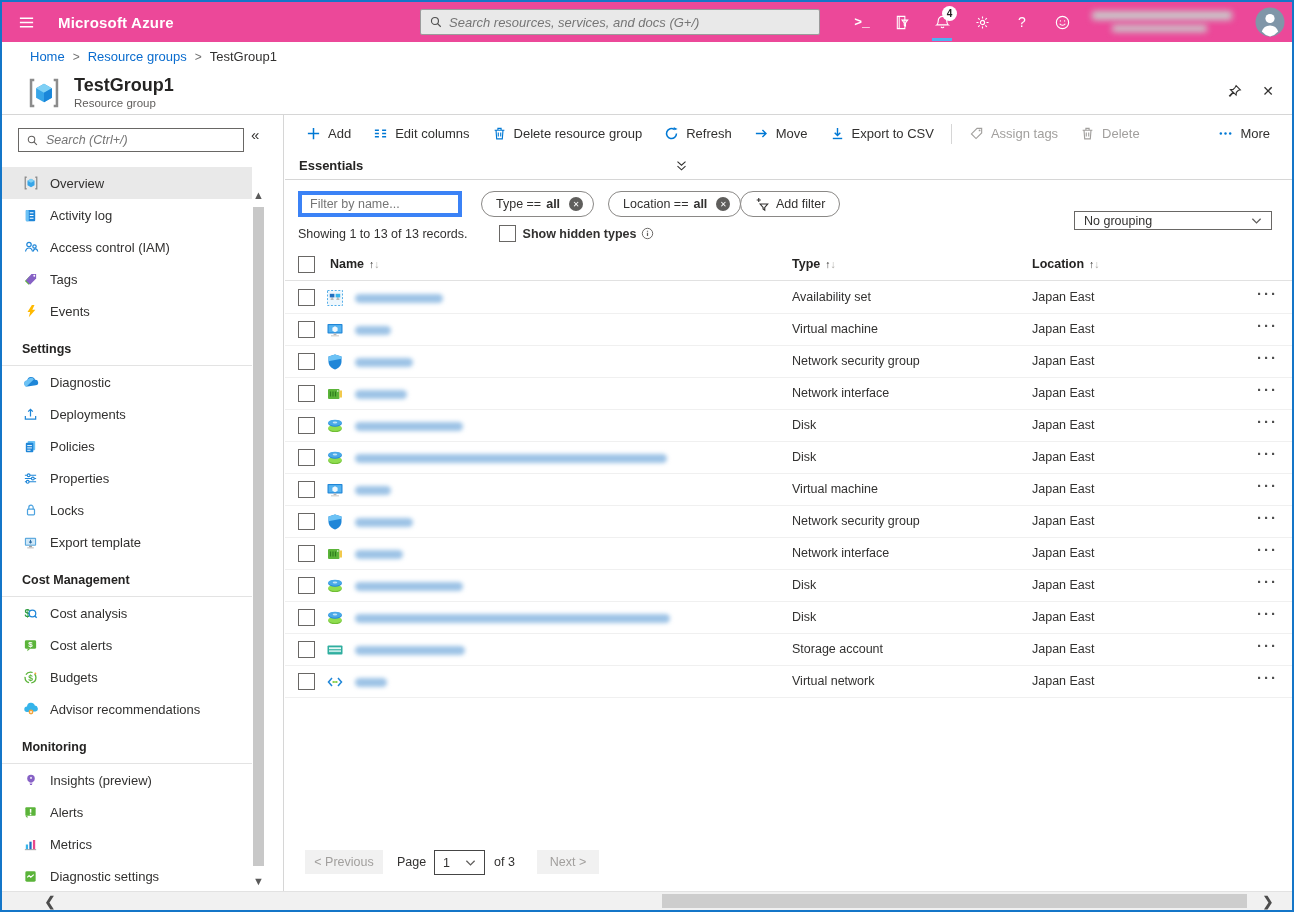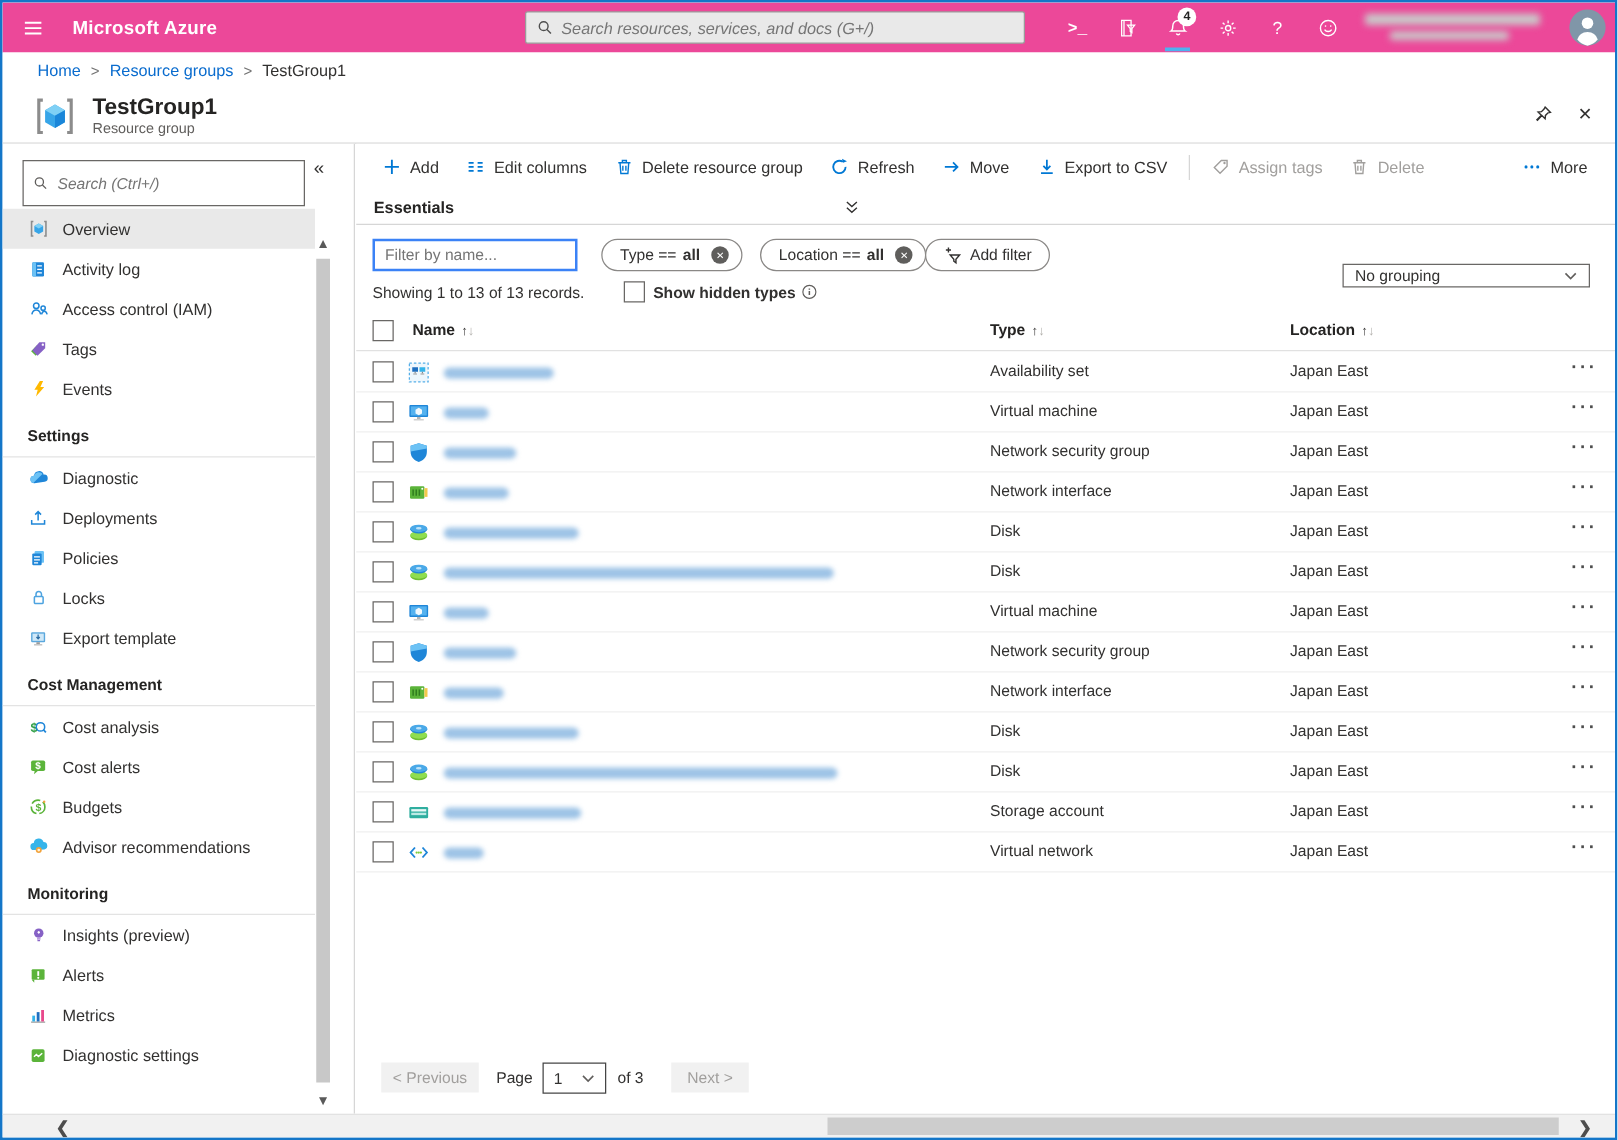--- a/index.html
+++ b/index.html
@@ -33,21 +33,21 @@
   
   .titlebar { position:absolute; top:69px; left:0; right:0; height:44px; background:#fff; border-bottom:1px solid #d6d6d6; }
   .rg-icon { position:absolute; left:24px; top:4px; }
   .page-title { position:absolute; left:72px; top:4px; font-size:18px; font-weight:bold; color:#252423; }
   .page-subtitle { position:absolute; left:72px; top:26px; font-size:11.5px; color:#605e5c; }
   .title-actions { position:absolute; right:14px; top:10px; display:flex; gap:14px; align-items:center; }
   .title-actions .act { width:20px; height:20px; display:flex; align-items:center; justify-content:center; cursor:pointer; color:#323130; font-size:14px; }
 
   
   .sidebar { position:absolute; top:113px; left:0; width:282px; bottom:19px; background:#fff; border-right:1px solid #d6d6d6; overflow:hidden; }
-  .side-search { position:absolute; left:16px; top:13px; width:226px; height:37px; border:1px solid #696765; display:flex; align-items:center; padding:0 7px; background:#fff; }
+  .side-search { position:absolute; left:16px; top:13px; width:226px; height:24px; border:1px solid #696765; display:flex; align-items:center; padding:0 7px; background:#fff; }
   .side-search input { border:none; outline:none; background:transparent; font-style:italic; font-size:12.5px; color:#605e5c; width:100%; margin-left:7px; font-family:"Liberation Sans",sans-serif; }
   .collapse-btn { position:absolute; left:249px; top:11px; font-size:15px; color:#323130; cursor:pointer; }
   .side-menu { position:absolute; top:52px; left:0; width:250px; }
   .side-item { height:32px; display:flex; align-items:center; padding-left:20px; font-size:13px; color:#323130; cursor:pointer; }
   .side-item.selected { background:#e9e9e9;padding-left:20px; }
   .side-item .si-ico { width:17px; height:17px; margin-right:11px; display:inline-flex; align-items:center; justify-content:center; flex:none; }
   .side-header { margin-top:9px; height:30px; padding-left:20px; display:flex; align-items:flex-start; font-size:12.5px; font-weight:bold; color:#252423; border-bottom:1px solid #e3e3e3; padding-top:6px; }
   .side-scroll { position:absolute; right:17px; top:72px; bottom:3px; width:15px; }
   .side-scroll .arr { position:absolute; left:0; width:15px; height:15px; color:#5a5a5a; font-size:11px; display:flex; align-items:center; justify-content:center; cursor:pointer; }
   .side-scroll .arr.up { top:0; }
@@ -60,21 +60,21 @@
   .tb-btn { display:flex; align-items:center; gap:7px; font-size:13px; color:#323130; padding:0 11px; height:30px; cursor:pointer; white-space:nowrap; }
   .tb-btn.disabled { color:#a19f9d; cursor:default; }
   .tb-divider { width:1px; height:20px; background:#d6d6d6; margin:0 6px; }
   .tb-more { margin-left:auto; margin-right:14px; display:flex; align-items:center; gap:7px; font-size:13px; color:#323130; cursor:pointer; padding:0 8px; height:30px; }
 
   .essentials { position:absolute; top:37px; left:0; right:0; height:28px; border-bottom:1px solid #d6d6d6;padding-left:37px; }
   .essentials .ess-label { position:absolute; left:14px; top:6px; font-size:13px; font-weight:bold; color:#252423; }
   .essentials .ess-chevron { position:absolute; left:390px; top:8px; cursor:pointer; }
 
   .filter-row { position:absolute; top:76px; left:0; right:0; height:27px; }
-  .name-filter { position:absolute; left:13px; top:0; width:164px; height:26px; border:2px solid #3b82f6; padding:0 8px; font-size:12.5px; color:#3b82f6; outline:none; font-family:"Liberation Sans",sans-serif; }
+  .name-filter { position:absolute; left:13px; top:0; width:164px; height:26px; border:4px solid #3b82f6; padding:0 8px; font-size:12.5px; color:#3b82f6; outline:none; font-family:"Liberation Sans",sans-serif; }
   .pills { position:absolute; left:196px; top:0; display:flex; gap:14px; }
   .pill { height:26px; border:1px solid #8a8886; border-radius:14px; display:flex; align-items:center; padding:0 10px 0 14px; font-size:12.5px; color:#323130; cursor:pointer; background:#fff; white-space:nowrap; }
   .pill b { margin-left:5px; }
   .pill .x { width:14px; height:14px; border-radius:50%; background:#5f5e5c; color:#fff; font-size:8px; display:flex; align-items:center; justify-content:center; margin-left:9px; cursor:pointer; }
   .pill.addf { padding:0 14px; gap:6px; }
   .grouping { position:absolute; right:20px; top:20px; width:198px; height:19px; border:1px solid #696765; display:flex; align-items:center; padding:0 9px; font-size:12.5px; color:#323130; cursor:pointer; background:#fff; }
   .grouping .gchev { margin-left:auto; }
 
   .records-row { position:absolute; top:110px; left:13px; display:flex; align-items:center; font-size:12.5px; color:#323130; }
   .cbx { width:17px; height:17px; border:1px solid #696765; background:#fff; display:inline-block; flex:none; cursor:pointer; }
@@ -315,20 +315,31 @@
             <svg width="15" height="15" viewBox="0 0 16 16">
               <rect x="5" y="2" width="8" height="10" rx="1" fill="#6cc2f5"></rect>
               <rect x="3" y="4" width="8" height="10" rx="1" fill="#1f86d8"></rect>
               <path d="M4.5 7h5M4.5 9.5h5M4.5 12h3.5" stroke="#fff" stroke-width="1"></path>
             </svg>
           </span>
           <span>Policies</span>
         </div>
         <div class="side-item">
           <span class="si-ico">
+            <svg width="15" height="15" viewBox="0 0 16 16" stroke="#1f86d8" stroke-width="1.2" fill="#fff">
+              <path d="M2 4.5h12M2 8h12M2 11.5h12"></path>
+              <circle cx="6" cy="4.5" r="1.5"></circle>
+              <circle cx="10.5" cy="8" r="1.5"></circle>
+              <circle cx="5" cy="11.5" r="1.5"></circle>
+            </svg>
+          </span>
+          <span>Properties</span>
+        </div>
+        <div class="side-item">
+          <span class="si-ico">
             <svg width="14" height="14" viewBox="0 0 16 16" fill="none" stroke="#4da3e0" stroke-width="1.4">
               <rect x="4" y="7" width="8" height="6.5" rx="1"></rect>
               <path d="M5.5 7V5a2.5 2.5 0 0 1 5 0v2"></path>
             </svg>
           </span>
           <span>Locks</span>
         </div>
         <div class="side-item">
           <span class="si-ico">
             <svg width="15" height="15" viewBox="0 0 16 16">

